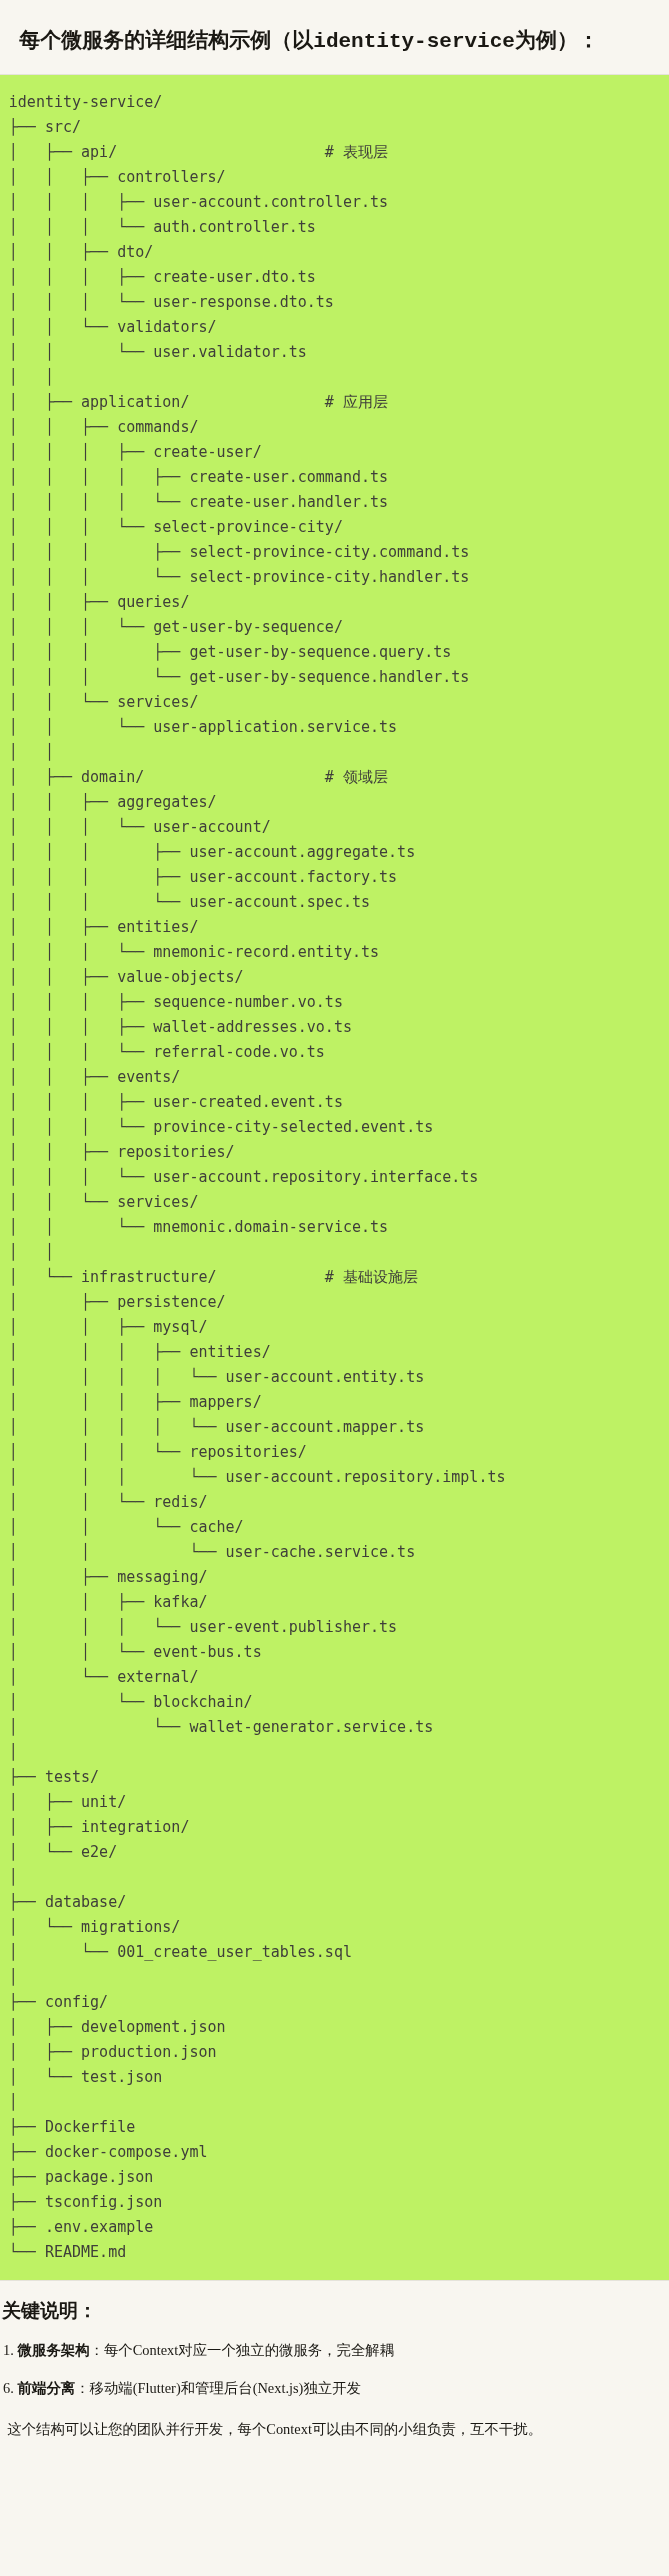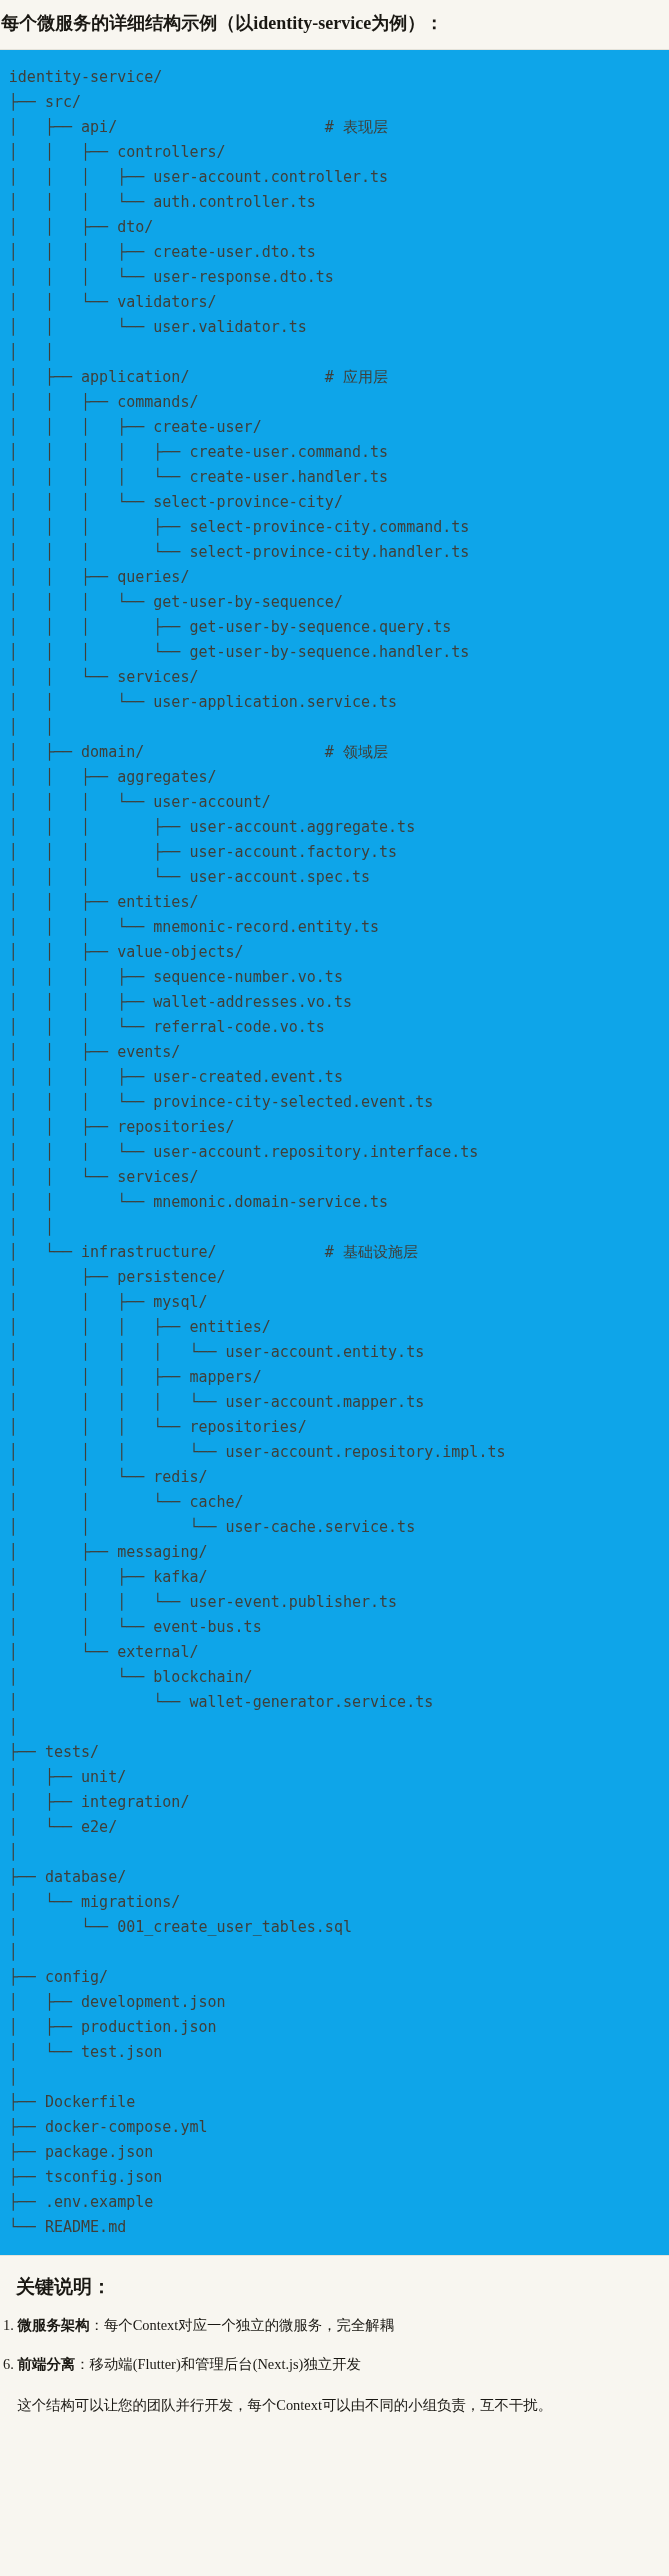--- a/index.html
+++ b/index.html
@@ -5,63 +5,64 @@
   html, body { margin: 0; padding: 0; }
   body {
     width: 669px;
     height: 2576px;
     background: #F8F6F0;
     color: #1A1813;
     font-family: "Liberation Serif", "DejaVu Serif", serif;
     overflow: hidden;
   }
   .page-title {
-    font-size: 18px;
+    font-size: 21px;
     line-height: 27.5px;
     font-weight: bold;
-    margin: 0;
+    margin: 18px;
     padding: 10px 1.3px 0 1.3px;
+    font-family: Liberation Mono, monospace;
   }
   .code-block {
     margin: 11.3px 0 0 0;
-    background: #0ea5e9;
+    background: #bef264;
     border-top: 0.6px solid #E5E3DA;
     border-bottom: 0.6px solid #E5E3DA;
     padding: 15px 5px 15.6px 8.8px;
     font-family: "DejaVu Sans Mono", "Liberation Mono", monospace;
     font-size: 15px;
     line-height: 25px;
     color: #3F3F3A;
     white-space: pre;
     overflow: hidden;
   }
   .notes-heading {
     font-size: 19px;
     line-height: 27.5px;
     font-weight: bold;
     margin: 16.3px 0 0 0;
-    padding-left: 16px;
+    padding-left: 2px;
   }
   .notes-list {
     margin: 15px 0 0 0;
     padding: 0;
     list-style: none;
   }
   .note-item {
     font-size: 14.4px;
     line-height: 21px;
     margin-bottom: 17.5px;
     padding-left: 3px;
   }
   .note-num { margin-right: 3.8px; }
   .note-label { font-weight: bold; }
   .footer-paragraph {
     font-size: 14.4px;
     line-height: 21px;
-    margin: 20px 0 0 16px;
+    margin: 20px 0 0 6px;
     padding-left: 1.3px;
   }
 </style>
 </head>
 <body>
 
 <h1 class="page-title">每个微服务的详细结构示例（以identity-service为例）：</h1>
 
 <pre class="code-block"><code>identity-service/
 ├── src/

